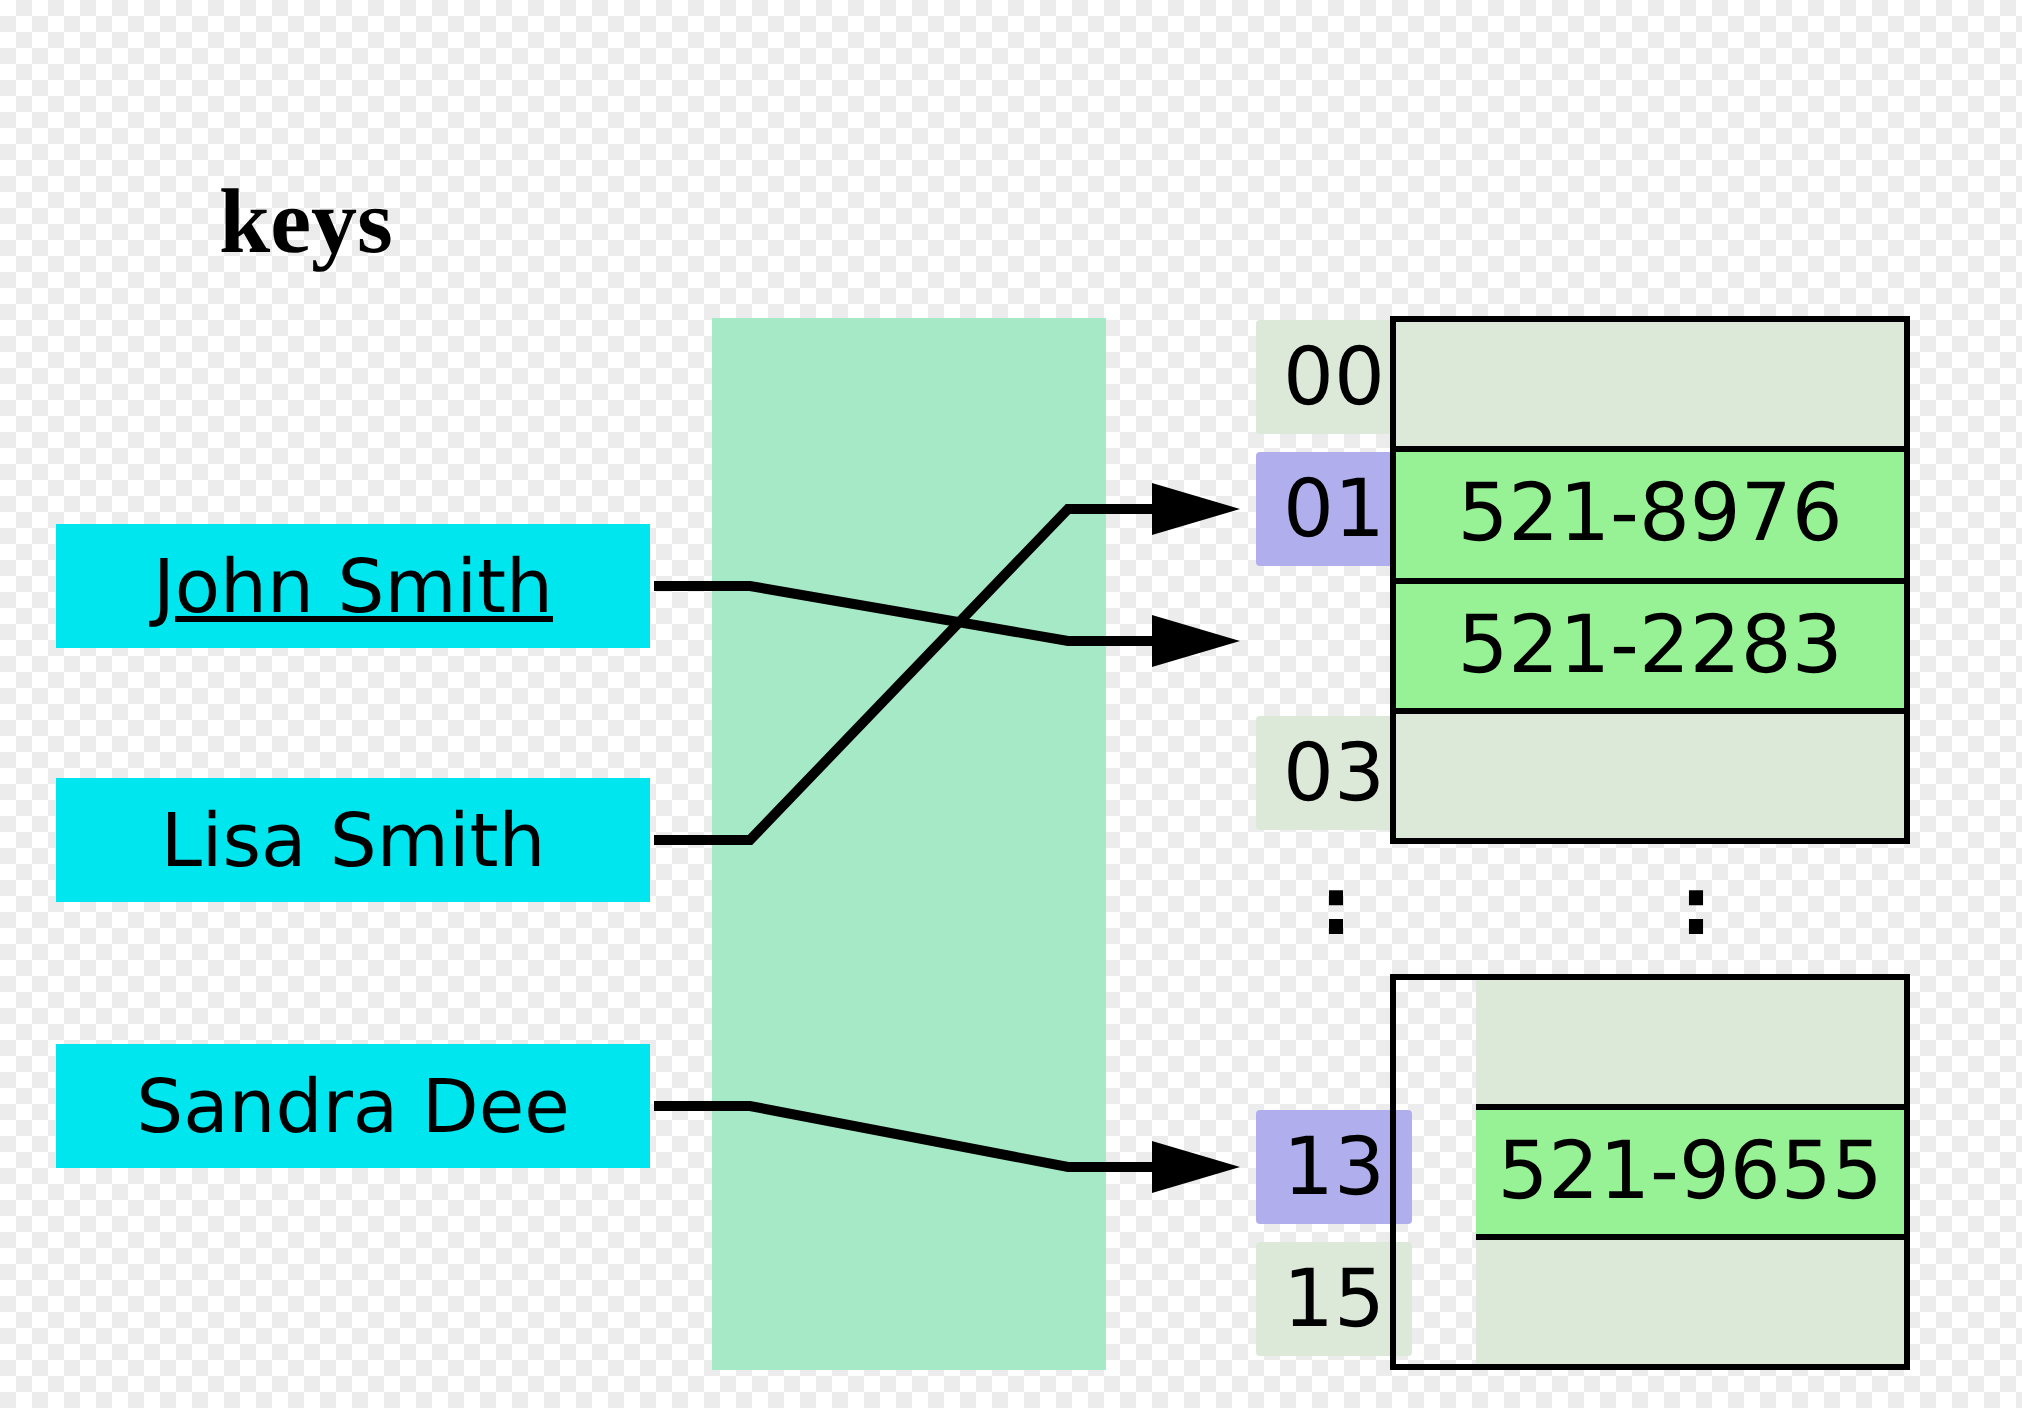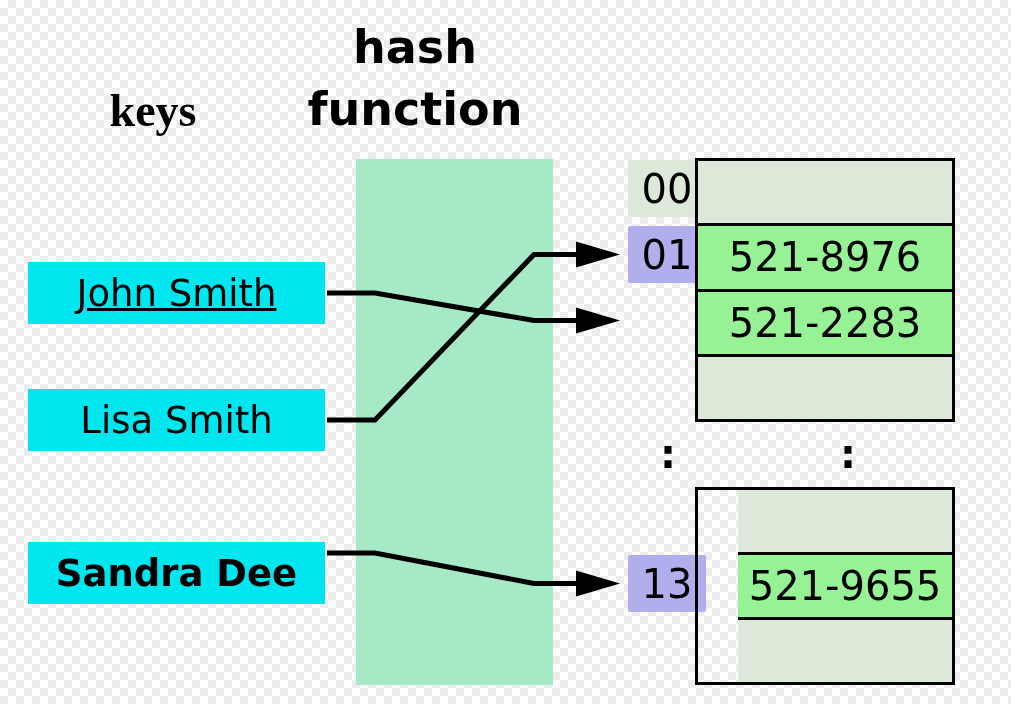--- a/index.html
+++ b/index.html
@@ -43,21 +43,21 @@
   .keybox {
     position: absolute;
     left: 28px; width: 297px; height: 62px;
     background: var(--key-box, #00e6ee);
     display: flex; align-items: center; justify-content: center;
     font-size: 37px;
     z-index: 2;
   }
   .keybox-john   { top: 262px; text-decoration: underline; }
   .keybox-lisa   { top: 389px; }
-  .keybox-sandra { top: 542px; font-weight: bold; }
+  .keybox-sandra { top: 522px; }
 
   .slot {
     position: absolute;
     left: 628px; width: 78px; height: 57px;
     background: var(--slot-default, #dce9d9);
     display: flex; align-items: center; justify-content: center;
     font-size: 40px;
     border-radius: 2px;
     z-index: 2;
   }
@@ -100,35 +100,36 @@
   }
 </style>
 </head>
 <body>
 
 <div class="canvas" style="--key-box: #00e6ee; --hash-band: #a6e9c6; --slot-default: #dce9d9; --slot-highlight: #b1aeee; --bucket-empty: #dce9d9; --bucket-filled: #97f295;">
 
   <div class="band"></div>
 
   <div class="hdr hdr-keys">keys</div>
-  <div class="hdr hdr-hash">hash function</div>
 
   <div class="keybox keybox-john">
     <span>John Smith</span>
   </div>
   <div class="keybox keybox-lisa">
     <span>Lisa Smith</span>
   </div>
   <div class="keybox keybox-sandra">
     <span>Sandra Dee</span>
   </div>
 
   <div class="slot" style="top:160px">00</div>
   <div class="slot hl" style="top:226px">01</div>
+  <div class="slot" style="top:358px">03</div>
   <div class="slot hl" style="top:555px">13</div>
+  <div class="slot" style="top:621px">15</div>
 
   <div class="colon colon-slots">:</div>
   <div class="colon colon-buckets">:</div>
 
   <div class="btable btable-top">
     <div class="brow"></div>
     <div class="brow filled">521-8976</div>
     <div class="brow filled">521-2283</div>
     <div class="brow"></div>
   </div>

